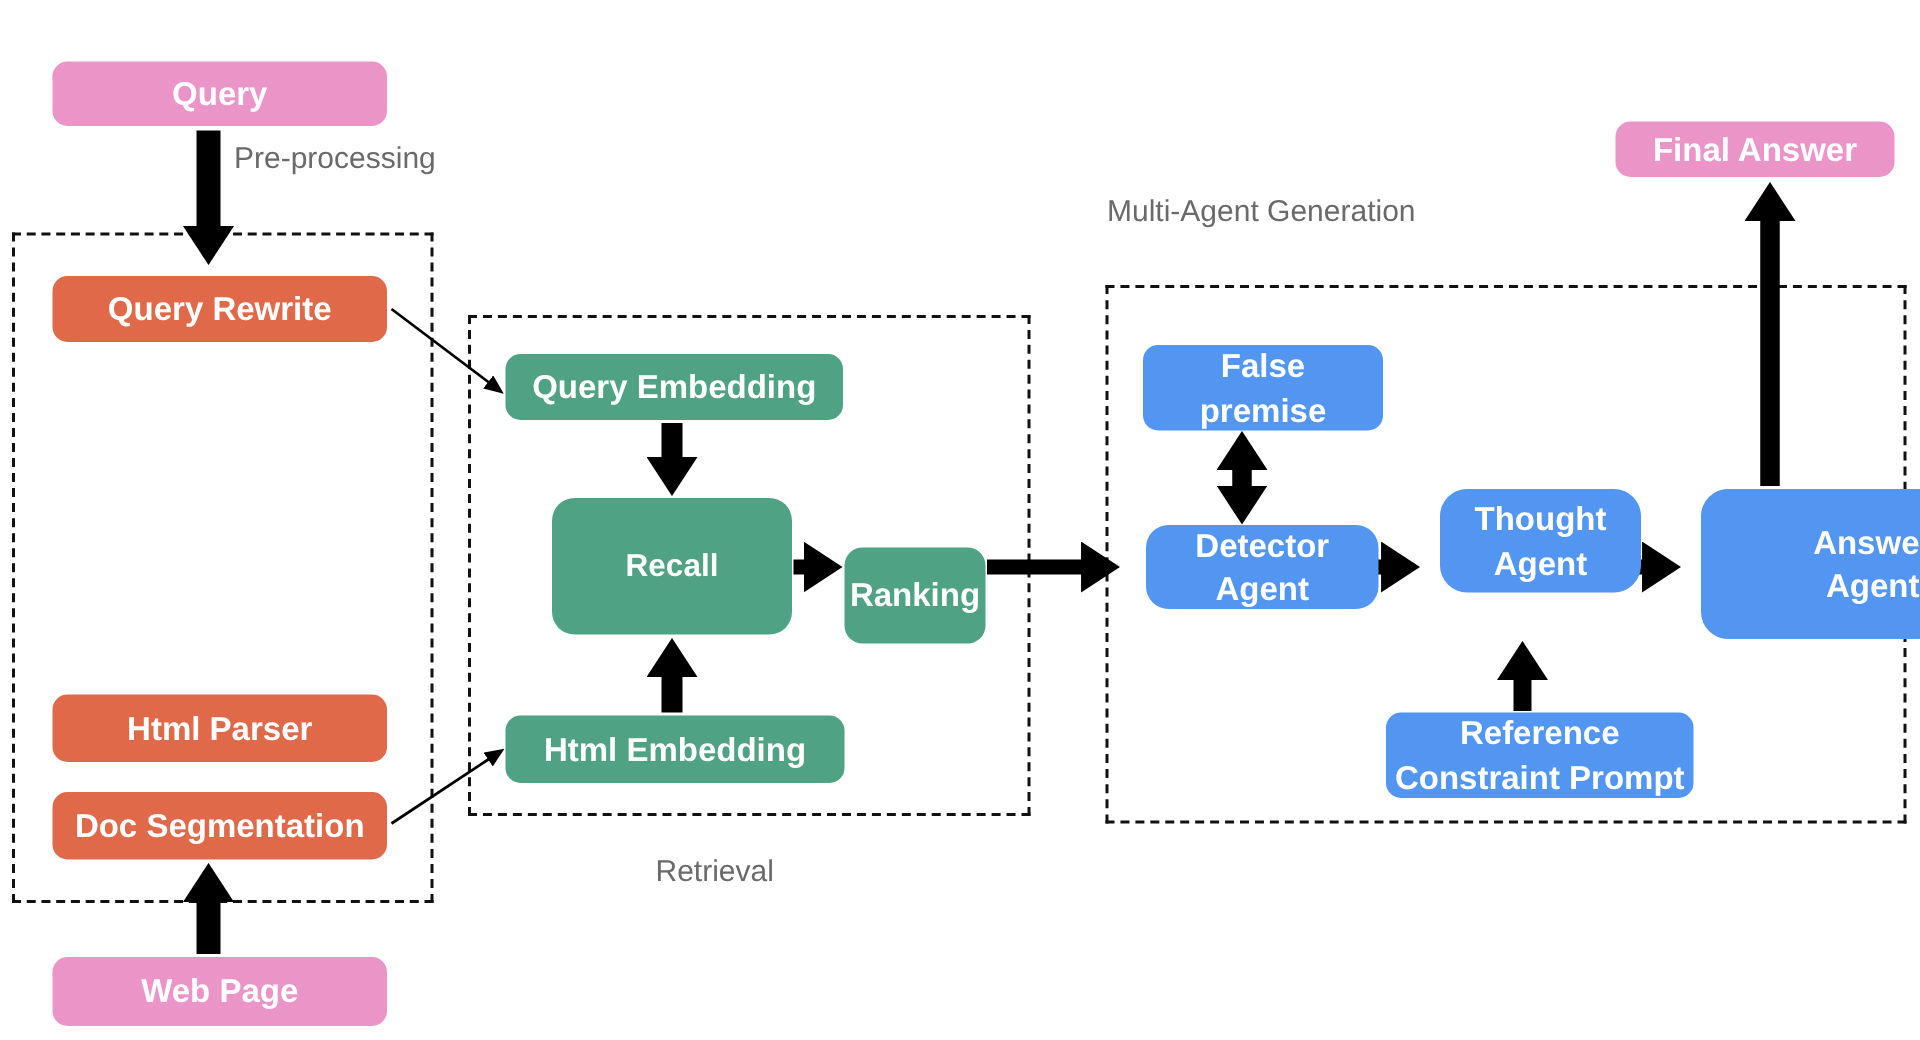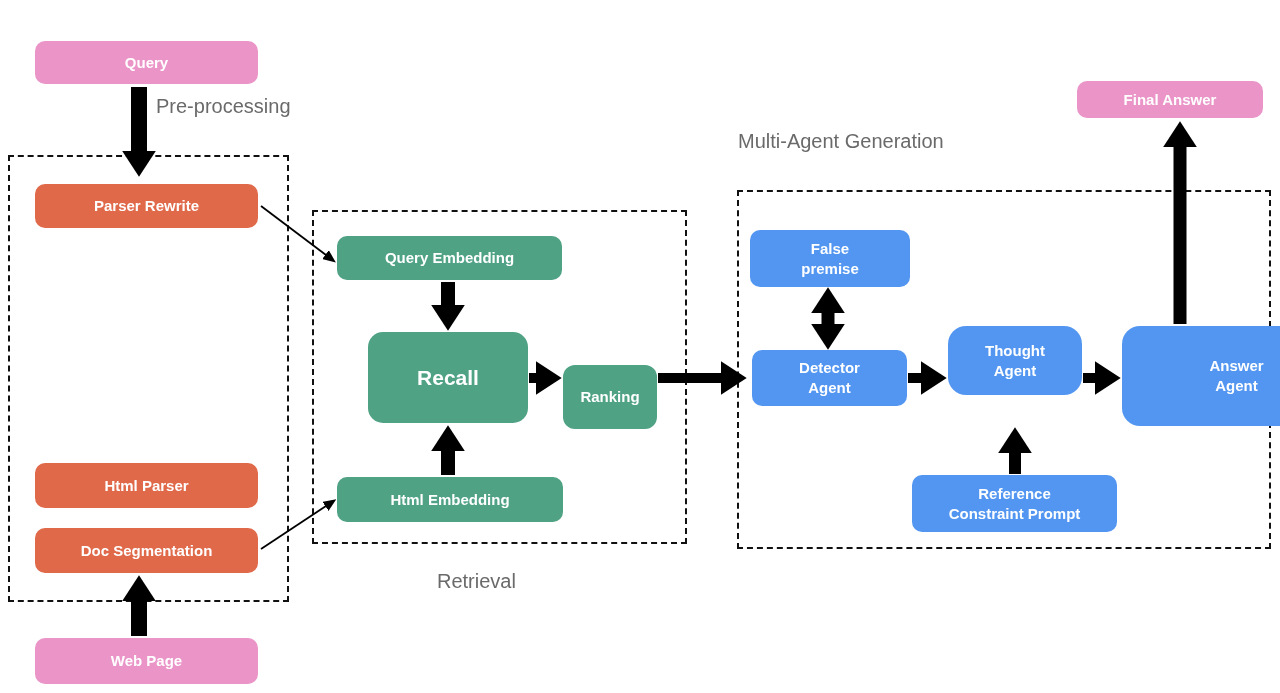--- a/index.html
+++ b/index.html
@@ -3,27 +3,27 @@
 <meta charset="utf-8">
 <style>
   html,body{margin:0;padding:0;background:#ffffff;}
   #canvas{
     position:relative;width:1280px;height:693px;background:#ffffff;
     font-family:"Liberation Sans","DejaVu Sans",sans-serif;overflow:hidden;
   }
   #edges-svg{position:absolute;left:0;top:0;width:1280px;height:693px;z-index:1;}
   .node{
     position:absolute;z-index:2;display:flex;align-items:center;justify-content:center;
-    color:#ffffff;font-weight:bold;font-size:15px;text-align:center;
+    color:#ffffff;font-weight:bold;font-size:22px;text-align:center;
     border-radius:10px;white-space:pre-line;line-height:1.32;
   }
   .pink{background:var(--pink);}
   .orange{background:var(--orange);}
   .green{background:var(--green);}
-  .blue{background:var(--blue);}
+  .blue{background:var(--blue);margin-left:12px;}
   .group{position:absolute;z-index:0;border:2px dashed var(--dash);background:transparent;}
   .seclabel{position:absolute;z-index:2;color:var(--label-gray);font-size:20px;font-weight:400;white-space:nowrap;}
 
   
   #g-pre{left:8px;top:155px;width:277px;height:443px;}
   #g-ret{left:312px;top:210px;width:371px;height:330px;}
   #g-multi{left:737px;top:190px;width:530px;height:355px;}
 
   
   #l-pre{left:156px;top:95px;}
@@ -34,21 +34,21 @@
   #n-query{left:35px;top:41px;width:223px;height:43px;}
   #n-query-rewrite{left:35px;top:184px;width:223px;height:44px;}
   #n-html-parser{left:35px;top:463px;width:223px;height:45px;}
   #n-doc-seg{left:35px;top:528px;width:223px;height:45px;}
   #n-web-page{left:35px;top:638px;width:223px;height:46px;}
   #n-query-emb{left:337px;top:236px;width:225px;height:44px;}
   #n-recall{left:368px;top:332px;width:160px;height:91px;border-radius:15px;font-size:21px;}
   #n-ranking{left:563px;top:365px;width:94px;height:64px;border-radius:12px;}
   #n-chunk-emb{left:337px;top:477px;width:226px;height:45px;}
   #n-false-premise{left:750px;top:230px;width:160px;height:57px;}
-  #n-detector{left:752px;top:350px;width:155px;height:56px;}
+  #n-detector{left:752px;top:350px;width:155px;height:56px;border-radius:15px;}
   #n-thought{left:948px;top:326px;width:134px;height:69px;border-radius:18px;}
   #n-answer{left:1122px;top:326px;width:133px;height:100px;border-radius:18px;padding-left:48px;}
   #n-reference{left:912px;top:475px;width:205px;height:57px;}
   #n-final-answer{left:1077px;top:81px;width:186px;height:37px;}
 </style>
 </head>
 <body>
 
 <div id="canvas">
 
@@ -78,21 +78,21 @@
 
   <div class="group" id="g-pre"></div>
   <div class="group" id="g-ret"></div>
   <div class="group" id="g-multi"></div>
 
   <div class="seclabel" id="l-pre">Pre-processing</div>
   <div class="seclabel" id="l-ret">Retrieval</div>
   <div class="seclabel" id="l-multi">Multi-Agent Generation</div>
 
   <div class="node pink" id="n-query">Query</div>
-  <div class="node orange" id="n-query-rewrite">Parser Rewrite</div>
+  <div class="node orange" id="n-query-rewrite">Query Rewrite</div>
   <div class="node orange" id="n-html-parser">Html Parser</div>
   <div class="node orange" id="n-doc-seg">Doc Segmentation</div>
   <div class="node pink" id="n-web-page">Web Page</div>
   <div class="node green" id="n-query-emb">Query Embedding</div>
   <div class="node green" id="n-recall">Recall</div>
   <div class="node green" id="n-ranking">Ranking</div>
   <div class="node green" id="n-chunk-emb">Html Embedding</div>
   <div class="node blue" id="n-false-premise">False
 premise</div>
   <div class="node blue" id="n-detector">Detector

